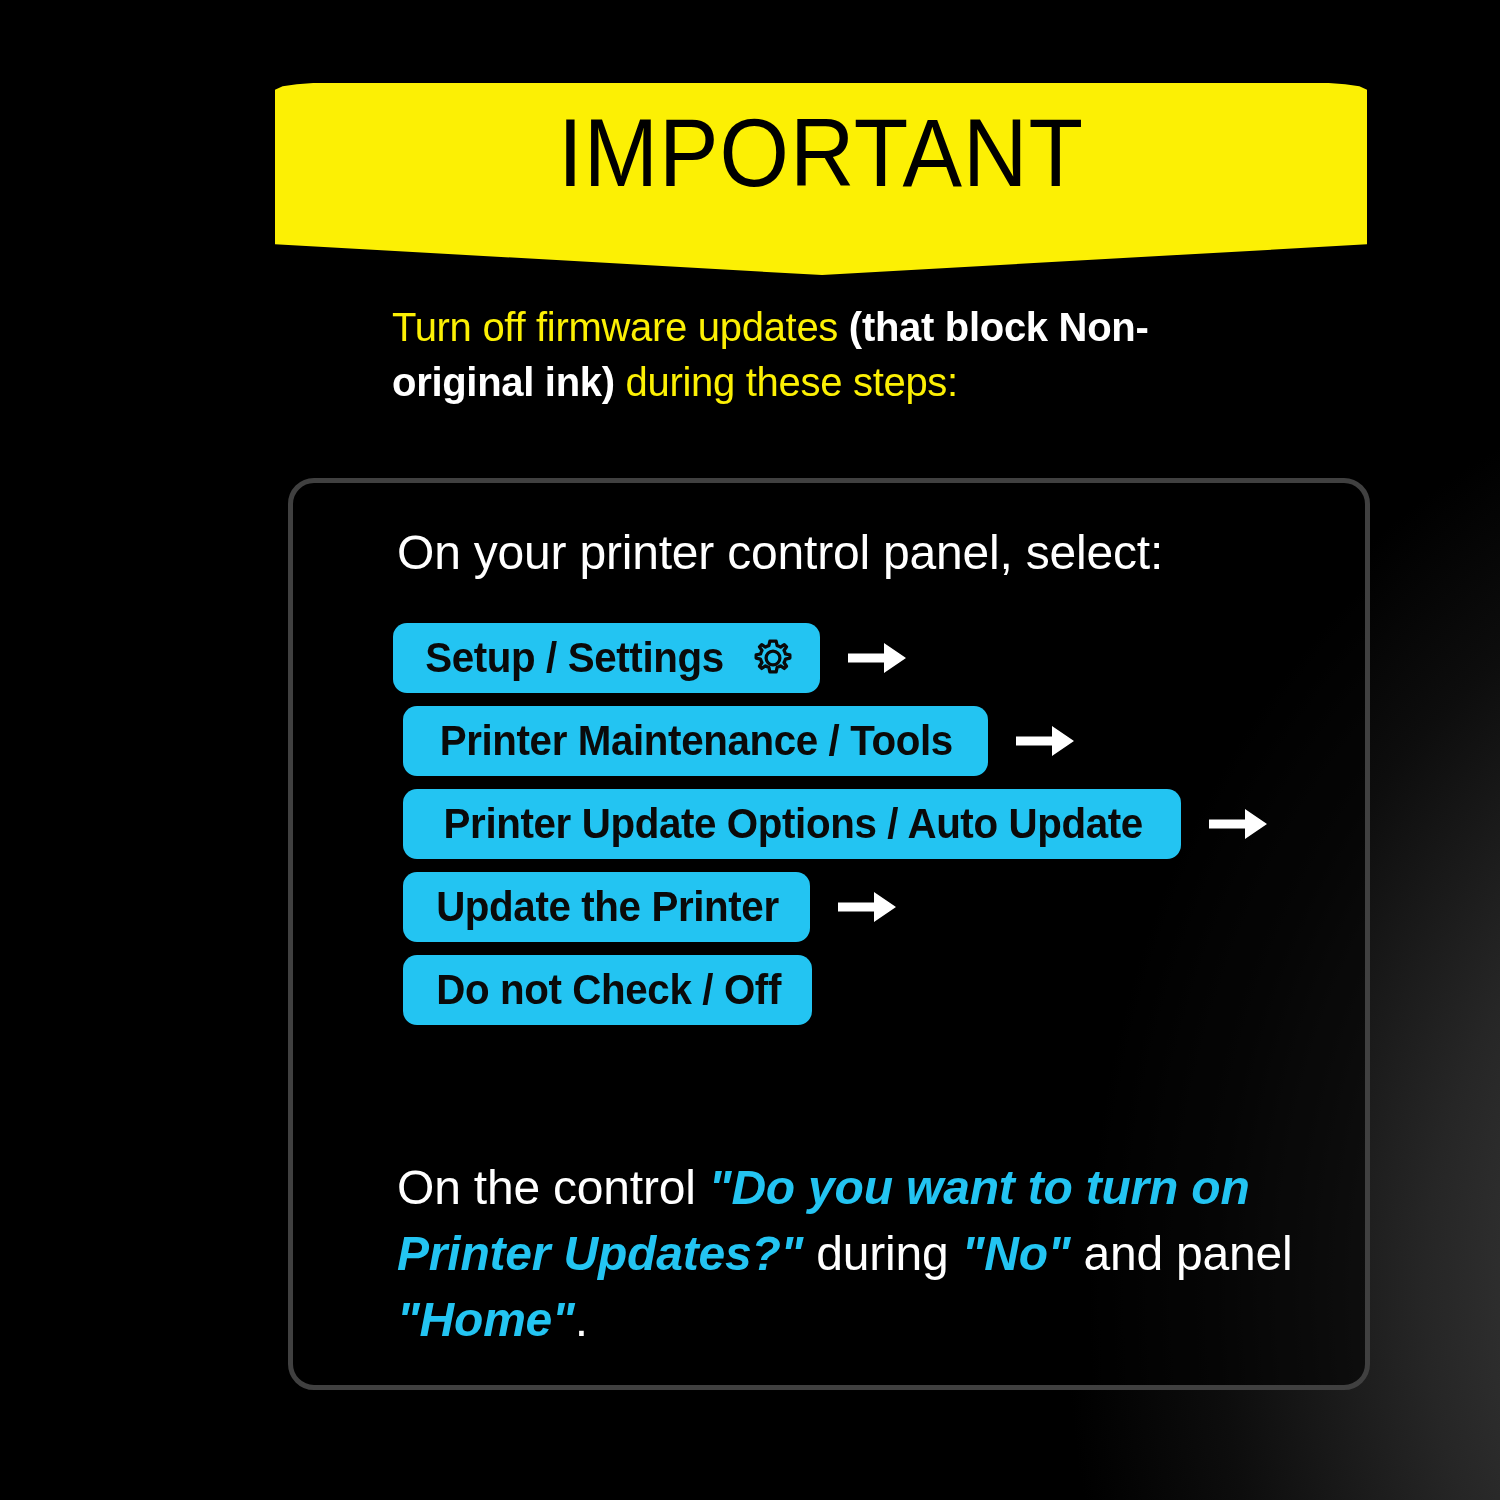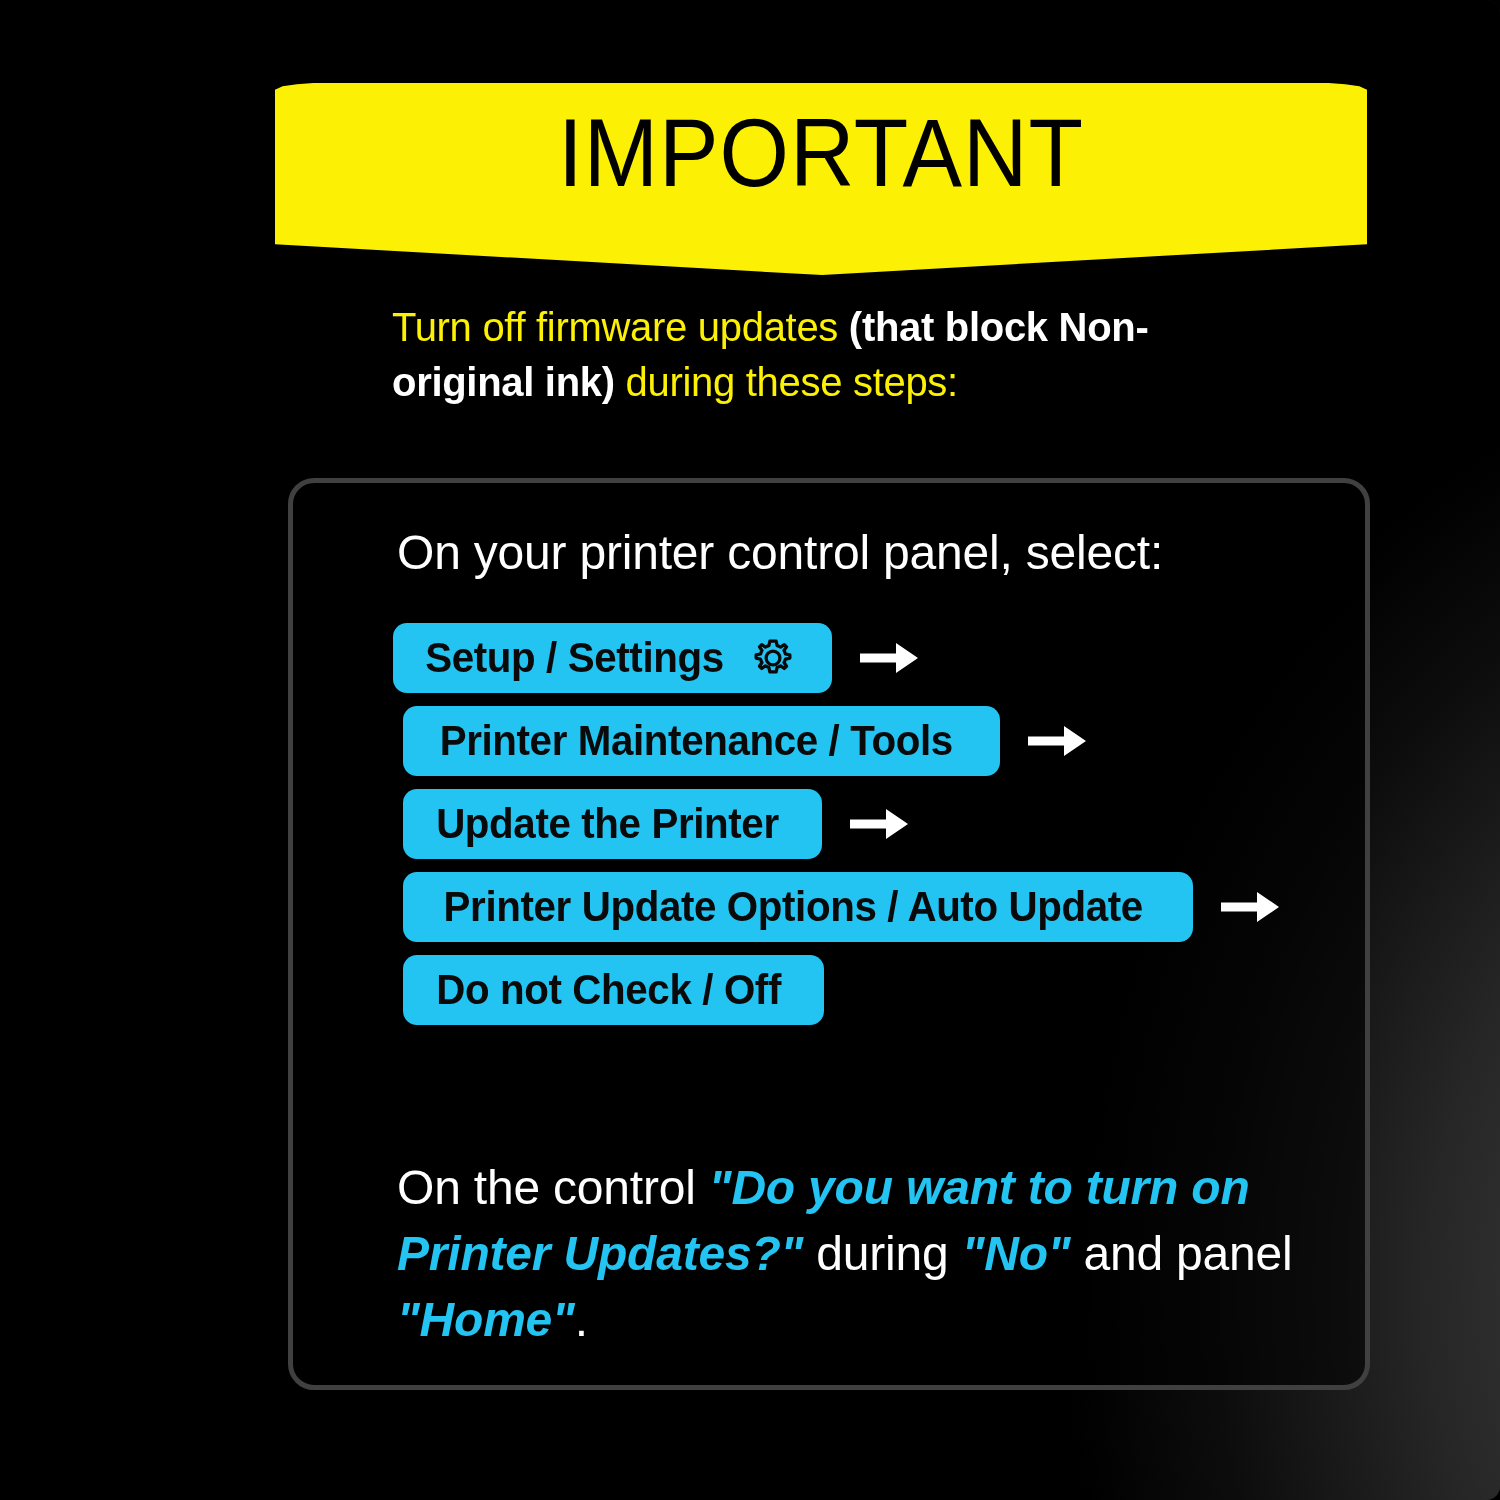--- a/index.html
+++ b/index.html
@@ -7,21 +7,20 @@
     padding: 0;
     background: #000;
   }
   #stage {
     position: relative;
     width: 1500px;
     height: 1500px;
     overflow: hidden;
     background: #000;
     font-family: "Liberation Sans", sans-serif;
-    border-radius: 14px;
   }
   
   #bg-gradient {
     position: absolute;
     inset: 0;
     background:
       radial-gradient(ellipse 900px 1100px at 122% 86%, #454545 0%, #3a3a3a 22%, #262626 45%, #0d0d0d 68%, #000 85%),
       linear-gradient(100deg, #000 60%, #0a0a0a 78%, #1a1a1a 100%);
     pointer-events: none;
   }
@@ -127,21 +126,21 @@
     margin-bottom: 13px;
     height: 70px;
   }
   .step-pill {
     display: inline-flex;
     align-items: center;
     gap: 20px;
     background: #23c4f2;
     border-radius: 14px;
     height: 70px;
-    padding: 0 36px 0 26px;
+    padding: 0 24px 0 26px;
     box-sizing: border-box;
     color: #0a0a0a;
     font-size: 42px;
     font-weight: 700;
     letter-spacing: -0.4px;
     white-space: nowrap;
     font-family: "Liberation Sans", sans-serif;
   }
   .step-pill .pill-text { transform: scaleX(0.96); display:inline-block; }
   .gear-icon { display: inline-flex; align-items: center; }
@@ -226,34 +225,34 @@
         <div class="step-pill">
           <span class="pill-text">Printer Maintenance / Tools</span>
         </div>
         <span class="arrow-icon">
           <svg width="58" height="40" viewBox="0 0 58 40" aria-hidden="true">
             <path d="M0 15.5 h36 V5 L58 20 L36 35 V24.5 H0 Z" fill="#ffffff"></path>
           </svg>
         </span>
       </div>
 
+      <div class="step-row row-3">
+        <div class="step-pill">
+          <span class="pill-text">Printer Update Options / Auto Update</span>
+        </div>
+        <span class="arrow-icon">
+          <svg width="58" height="40" viewBox="0 0 58 40" aria-hidden="true">
+            <path d="M0 15.5 h36 V5 L58 20 L36 35 V24.5 H0 Z" fill="#ffffff"></path>
+          </svg>
+        </span>
+      </div>
+
       <div class="step-row row-2">
         <div class="step-pill">
           <span class="pill-text">Update the Printer</span>
-        </div>
-        <span class="arrow-icon">
-          <svg width="58" height="40" viewBox="0 0 58 40" aria-hidden="true">
-            <path d="M0 15.5 h36 V5 L58 20 L36 35 V24.5 H0 Z" fill="#ffffff"></path>
-          </svg>
-        </span>
-      </div>
-
-      <div class="step-row row-3">
-        <div class="step-pill">
-          <span class="pill-text">Printer Update Options / Auto Update</span>
         </div>
         <span class="arrow-icon">
           <svg width="58" height="40" viewBox="0 0 58 40" aria-hidden="true">
             <path d="M0 15.5 h36 V5 L58 20 L36 35 V24.5 H0 Z" fill="#ffffff"></path>
           </svg>
         </span>
       </div>
 
       <div class="step-row row-4">
         <div class="step-pill">

